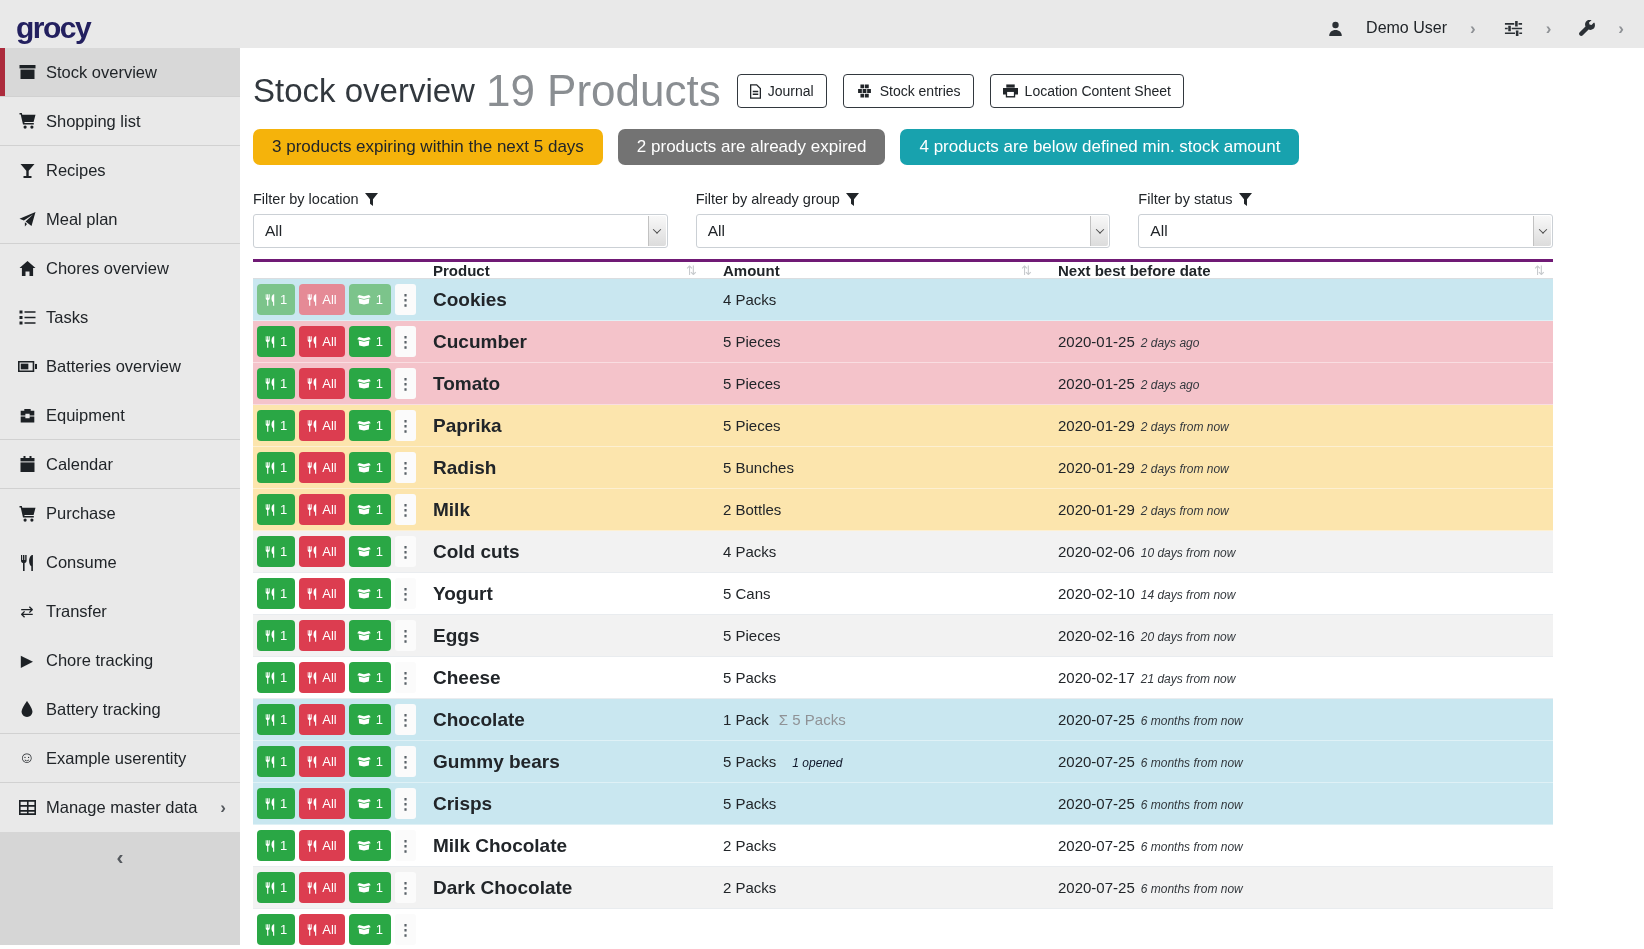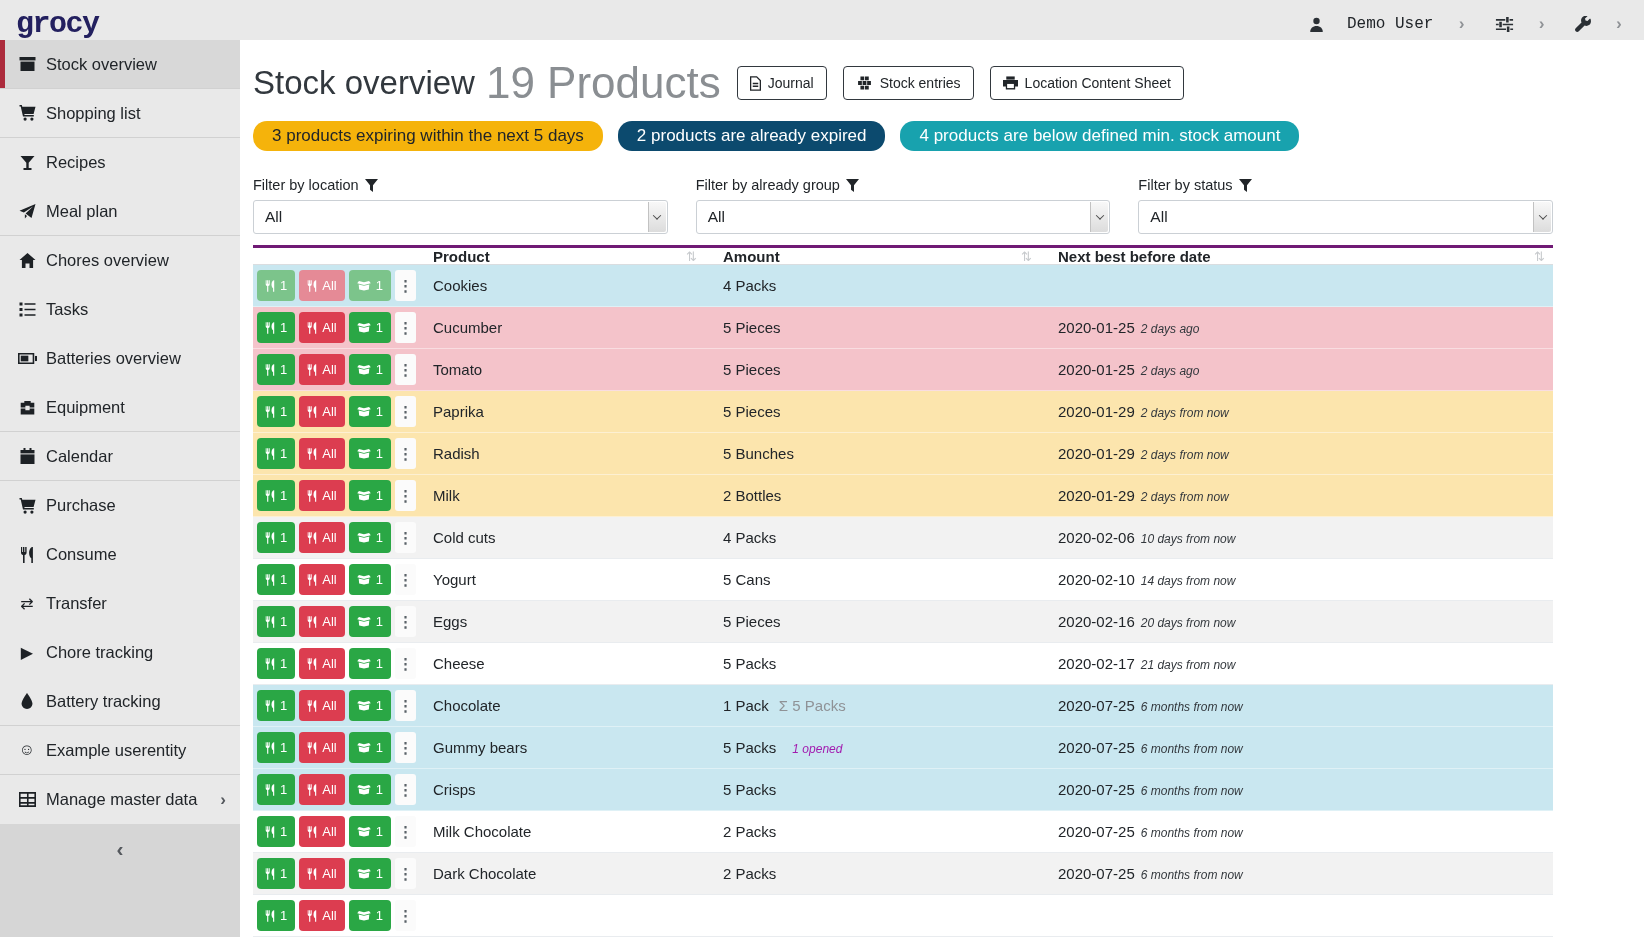--- a/index.html
+++ b/index.html
@@ -1,21 +1,21 @@
 <!DOCTYPE html>
 <html><head>
 <meta charset="utf-8">
 <style>
   * { box-sizing: border-box; margin: 0; padding: 0; }
   html,body { width:1644px; height:949px; overflow:hidden;
     font-family:"Liberation Sans", sans-serif; color:#212529; background:#fff; }
 
   
-  .topbar { height:40px; background:#e9e9e9; display:flex; align-items:center;
-    justify-content:space-between; padding:8px 20px 0 16px;font-family:Liberation Mono, monospace; }
+  .topbar { height:48px; background:#e9e9e9; display:flex; align-items:center;
+    justify-content:space-between; padding:8px 20px 0 16px; }
   .logo { font-size:30px; font-weight:800; letter-spacing:-1.5px; color:#23205f; }
   .top-right { display:flex; align-items:center; gap:28px; }
   .top-group { display:flex; align-items:center; gap:23px; font-size:16px; cursor:pointer; }
   .top-group svg { display:block; }
   .chev { color:#8f9296; font-size:17px; font-weight:700; line-height:1; }
 
   
   .layout { display:flex; height:897px; }
   .sidebar { width:240px; background:#e9e9e9; flex:0 0 240px; display:flex; flex-direction:column; }
   .side-item { height:49px; display:flex; align-items:center; gap:9px; padding:0 14px 0 17px;
@@ -34,21 +34,21 @@
   .content { flex:1; background:#fff; padding:18px 0 0 13px; overflow:hidden; }
   .title-row { display:flex; align-items:center; gap:13px; margin-bottom:13px; }
   .page-title { font-size:33px; font-weight:500; color:#32383e; }
   .page-subtitle { font-size:44px; font-weight:400; color:#8a8e92; margin-left:-2px; }
   .hdr-btn { display:inline-flex; align-items:center; gap:7px; border:1px solid #32383e; background:#fff;
     border-radius:4px; padding:8px 12px; font-size:14px; color:#212529; cursor:pointer;
     font-family:"Liberation Sans",sans-serif; margin-left:3px; }
   .hdr-btn svg { display:block; }
 
   .banners { display:flex; gap:15px; margin-bottom:26px; }
-  .banner { height:30px; display:inline-flex; align-items:center; border-radius:14px;
+  .banner { height:36px; display:inline-flex; align-items:center; border-radius:7px;
     padding:0 19px; font-size:17px; cursor:pointer; white-space:nowrap; }
 
   .filters { display:flex; gap:28px; width:1300px; margin-bottom:11px; }
   .filter-col { flex:1; }
   .filter-label { font-size:14.5px; display:flex; align-items:center; gap:6px; margin-bottom:7px; }
   .filter-label svg { display:block; }
   .text-input { width:100%; height:34px; border:1px solid #cbd0d5; border-radius:3px;
     font-size:15px; padding:0 10px; font-family:"Liberation Sans",sans-serif; background:#fff; }
   .select { position:relative; height:34px; border:1px solid #cbd0d5; border-radius:3px; background:#fff;
     font-size:15.5px; display:flex; align-items:center; padding:0 30px 0 11px; cursor:pointer; }
@@ -79,24 +79,24 @@
     display:inline-flex; align-items:center; gap:5px; padding:0 8px; cursor:pointer;
     font-family:"Liberation Sans",sans-serif; }
   .rbtn svg { display:block; }
   .rbtn.green { background:#2aa745; }
   .rbtn.red { background:#dc3d50; }
   .rbtn.more { background:#fbfbfb; color:#5a6268; width:21px; padding:0; justify-content:center;
     font-size:15px; font-weight:700; border-radius:3px; }
   .trow.muted .rbtn.green { background:#7cc48b; }
   .trow.muted .rbtn.red { background:#e58a96; }
 
-  .c-product { font-size:15px; padding-left:8px; }
+  .c-product { font-size:19px; padding-left:8px;font-weight:bold; }
   .c-amount, .c-date { font-size:15px; padding-left:18px; }
   .amt-sum { color:#8f9296; margin-left:10px; }
-  .amt-opened { font-style:italic; font-size:12px; margin-left:6px; color:#a21caf; }
+  .amt-opened { font-style:italic; font-size:12px; margin-left:6px; color:#0f172a; }
   .date-rel { font-style:italic; font-size:12px; margin-left:6px; color:#33383d; }
 </style>
 </head>
 <body>
 
 <header class="topbar">
   <div class="logo">grocy</div>
   <div class="top-right">
     <div class="top-group">
       <span>
@@ -292,21 +292,21 @@
               <path d="M0 3.8h16v6.8h-3V14H3v-3.4H0z"></path>
               <rect fill="#fff" x="4.4" y="8" width="7.2" height="4.4"></rect>
             </svg>
           </span>
         <span>Location Content Sheet</span>
       </button>
     </div>
 
     <div class="banners">
       <div class="banner" id="banner-0" style="background: rgb(245, 179, 11); color: rgb(33, 37, 41);">3 products expiring within the next 5 days</div>
-      <div class="banner" id="banner-1" style="background: #0c4a6e; color: rgb(255, 255, 255);">2 products are already expired</div>
+      <div class="banner" id="banner-1" style="background: #737373; color: rgb(255, 255, 255);">2 products are already expired</div>
       <div class="banner" id="banner-2" style="background: rgb(24, 162, 174); color: rgb(255, 255, 255);">4 products are below defined min. stock amount</div>
     </div>
 
     <div class="filters">
       <div class="filter-col">
         <div class="filter-label">
           <span>Filter by location</span>
           <span>
               <svg width="13" height="13" viewBox="0 0 14 14" fill="#212529">
                 <path d="M0 0h14L8.6 6.6V14L5.4 11.6V6.6z"></path>

